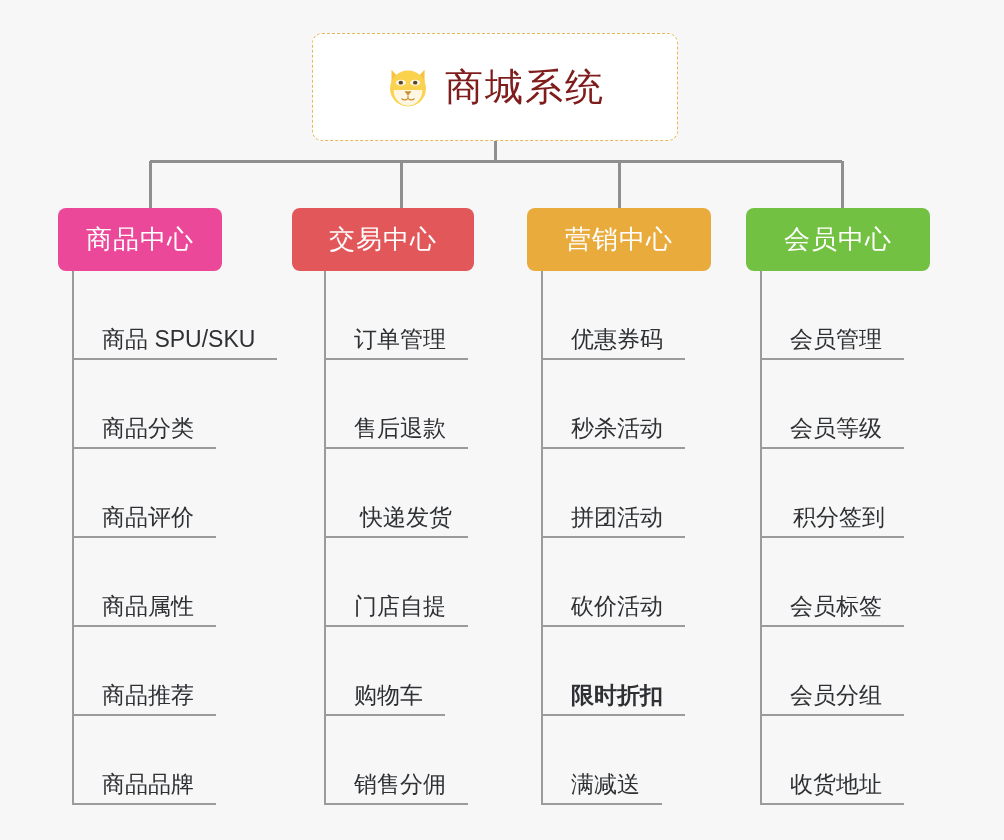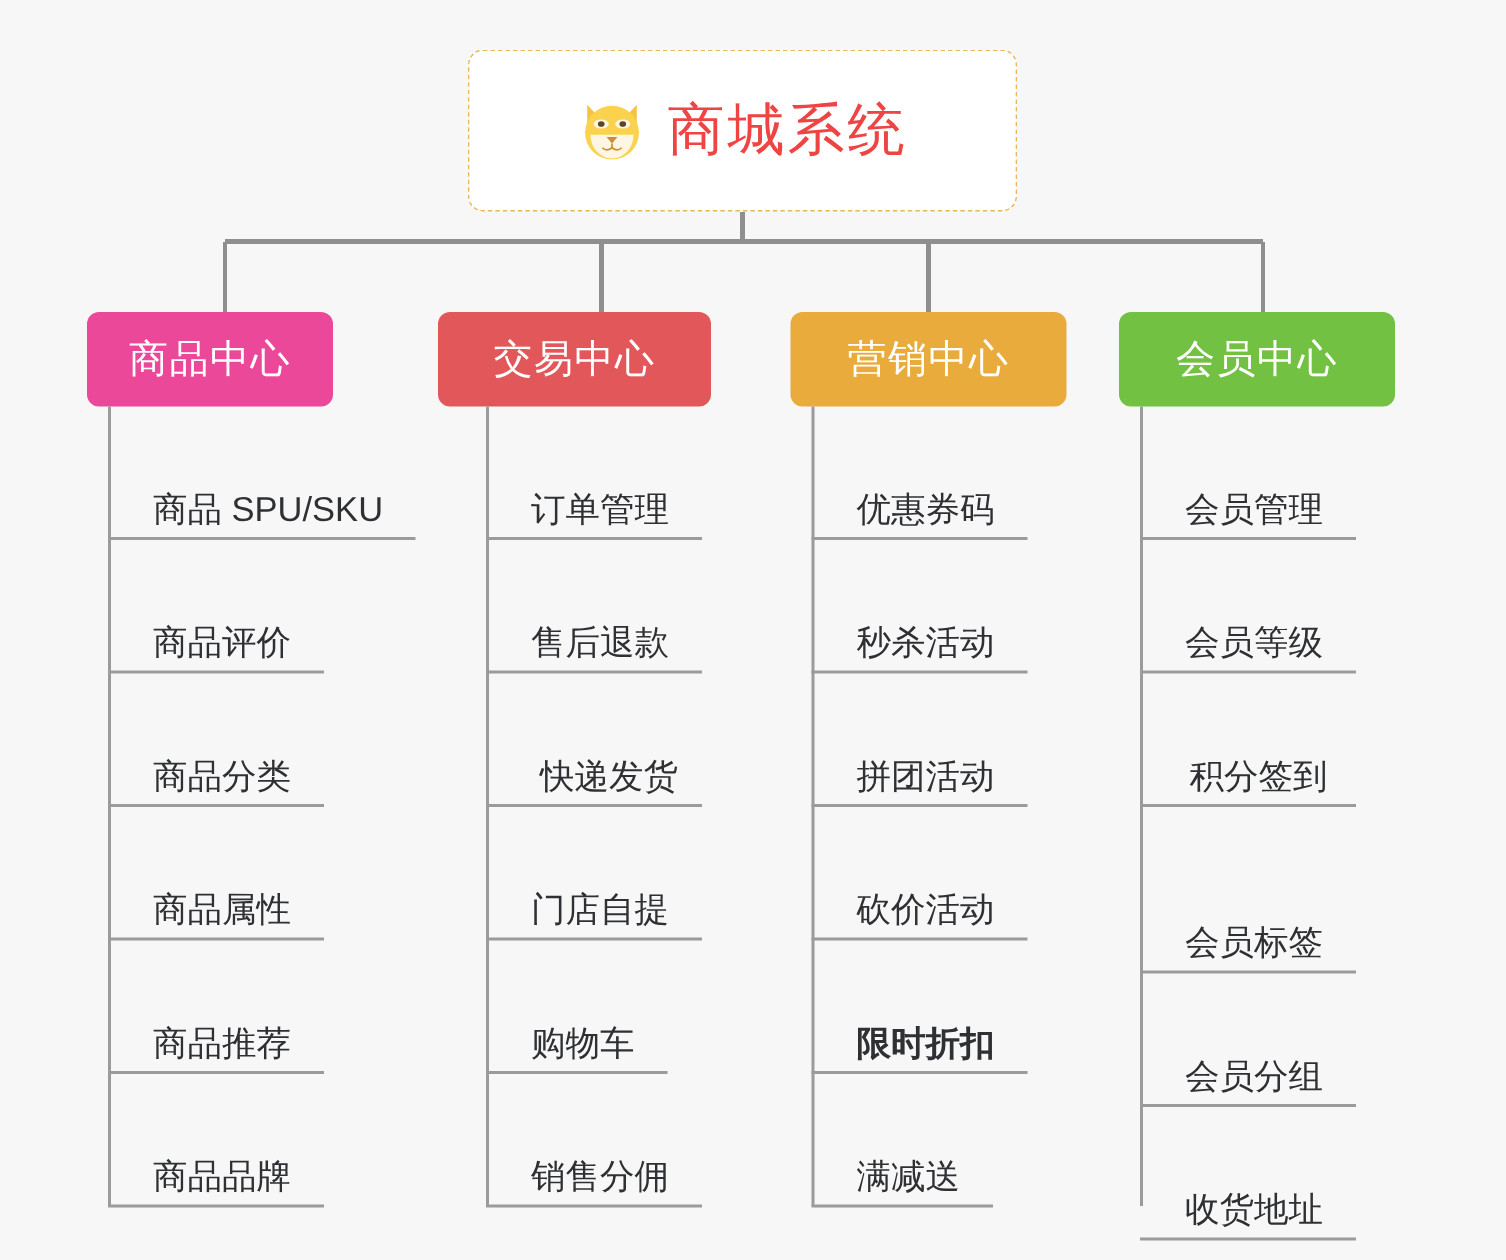--- a/index.html
+++ b/index.html
@@ -42,21 +42,21 @@
     background: #ffffff;
     border: 1px dashed #e8b75a;
     border-radius: 10px;
     display: flex;
     align-items: center;
     justify-content: center;
     gap: 14px;
   }
   .root-title {
     font-size: 38px;
-    color: #ef4444;
+    color: #7f1d1d;
     letter-spacing: 2px;
     line-height: 1;
     white-space: nowrap;
   }
   .dog-icon {
     width: 46px;
     height: 46px;
     flex: 0 0 46px;
   }
 
@@ -153,24 +153,24 @@
 
   <div class="branch-head c0">
     <span>商品中心</span>
   </div>
   <div class="leaf-col c0">
     <div class="spine"></div>
     <div class="leaf-item" style="width: 205.375px;">
         <span class="leaf-label">商品 SPU/SKU</span>
       </div>
     <div class="leaf-item" style="width: 144px;">
+        <span class="leaf-label">商品分类</span>
+      </div>
+    <div class="leaf-item" style="width: 144px;">
         <span class="leaf-label">商品评价</span>
-      </div>
-    <div class="leaf-item" style="width: 144px;">
-        <span class="leaf-label">商品分类</span>
       </div>
     <div class="leaf-item" style="width: 144px;">
         <span class="leaf-label">商品属性</span>
       </div>
     <div class="leaf-item" style="width: 144px;">
         <span class="leaf-label">商品推荐</span>
       </div>
     <div class="leaf-item" style="width: 144px;">
         <span class="leaf-label">商品品牌</span>
       </div>
@@ -233,21 +233,21 @@
     <div class="spine"></div>
     <div class="leaf-item" style="width: 144px;">
         <span class="leaf-label">会员管理</span>
       </div>
     <div class="leaf-item" style="width: 144px;">
         <span class="leaf-label">会员等级</span>
       </div>
     <div class="leaf-item" style="width: 144px; justify-content: center;">
         <span class="leaf-label">积分签到</span>
       </div>
-    <div class="leaf-item" style="width: 144px; margin-top: 22px;">
+    <div class="leaf-item" style="width: 144px;">
         <span class="leaf-label">会员标签</span>
       </div>
     <div class="leaf-item" style="width: 144px;">
         <span class="leaf-label">会员分组</span>
       </div>
     <div class="leaf-item" style="width: 144px;">
         <span class="leaf-label">收货地址</span>
       </div>
   </div>
 

